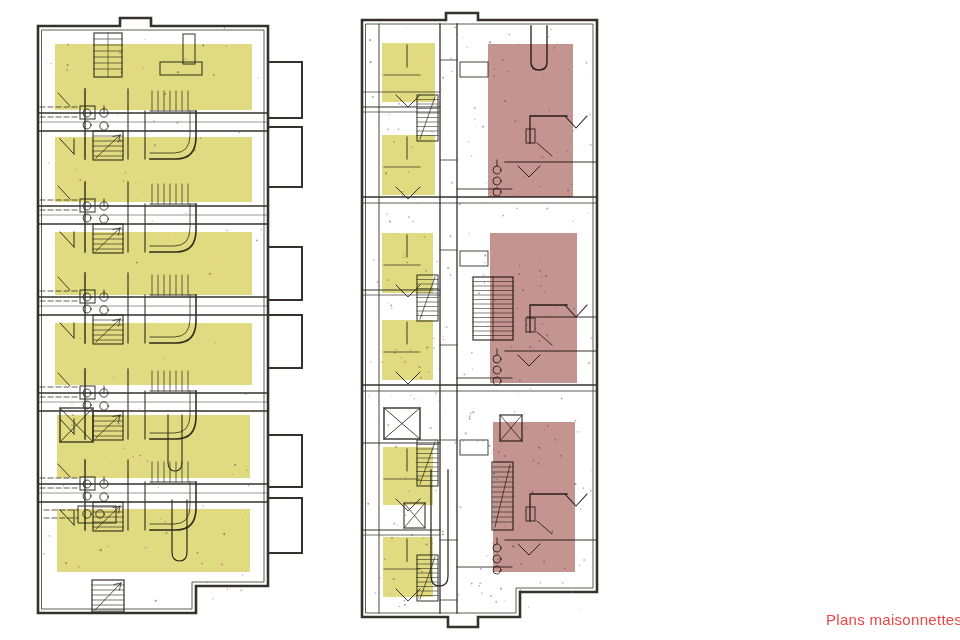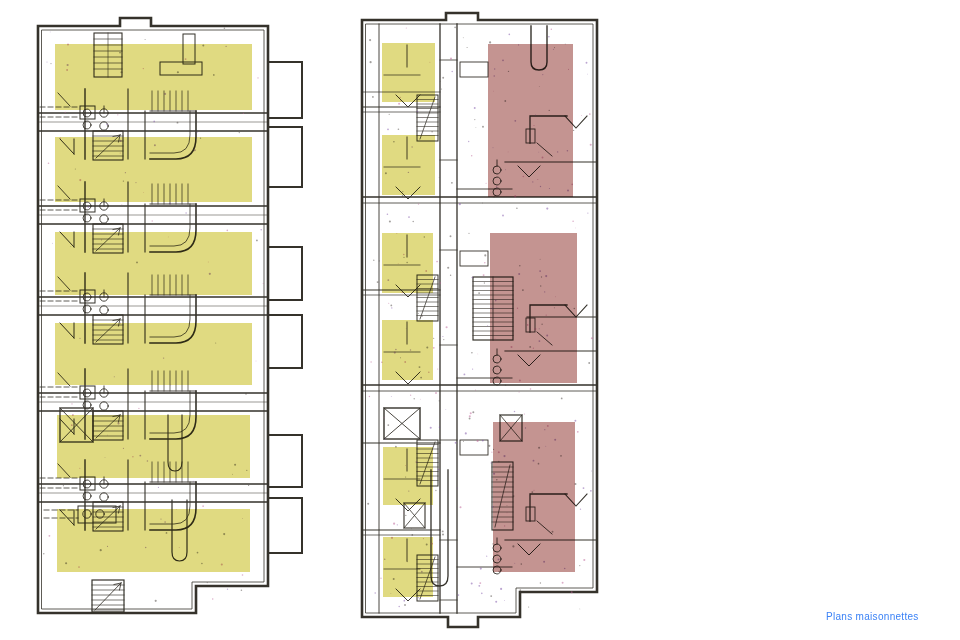--- a/index.html
+++ b/index.html
@@ -7,21 +7,21 @@
     width:960px;height:640px;position:relative;overflow:hidden;
     background:#ffffff;
     font-family:"Liberation Sans", sans-serif;
   }
   .stage{position:absolute;inset:0;}
   svg{position:absolute;top:0;left:0;}
   .hl{mix-blend-mode:multiply;opacity:.93;}
   .noise{opacity:.5;}
   .caption{
     position:absolute;top:611px;left:826px;width:120px;
-    font-size:10px;letter-spacing:.3px;color:#3b82f6;
+    font-size:15px;letter-spacing:.3px;color:#ef4444;
     white-space:nowrap;
   }
 </style>
 </head>
 <body>
 
 <div class="stage">
 <svg width="960" height="640" viewBox="0 0 960 640">
 
   <defs>

